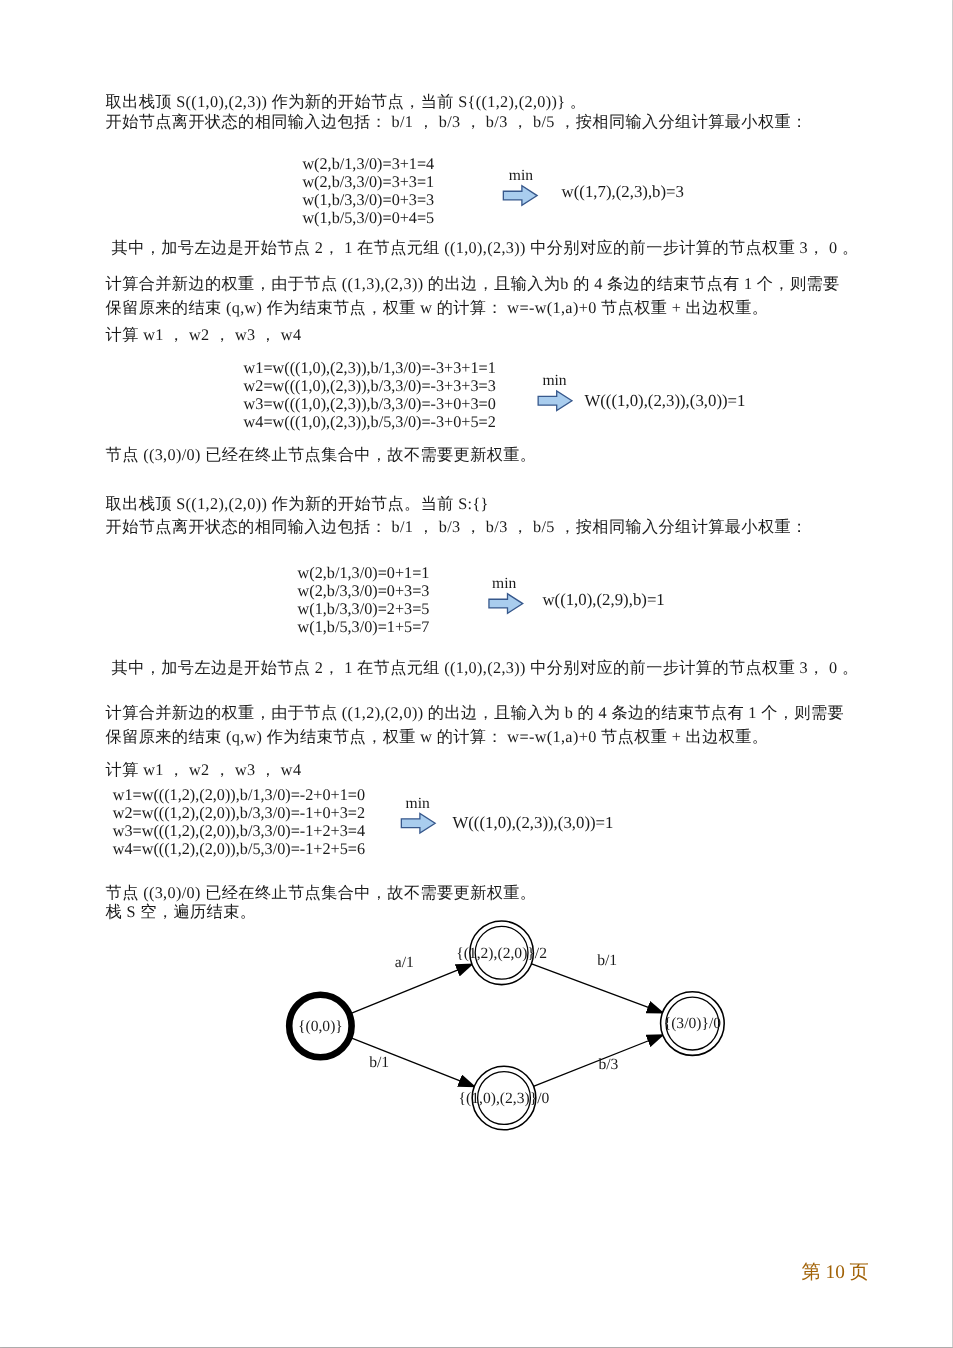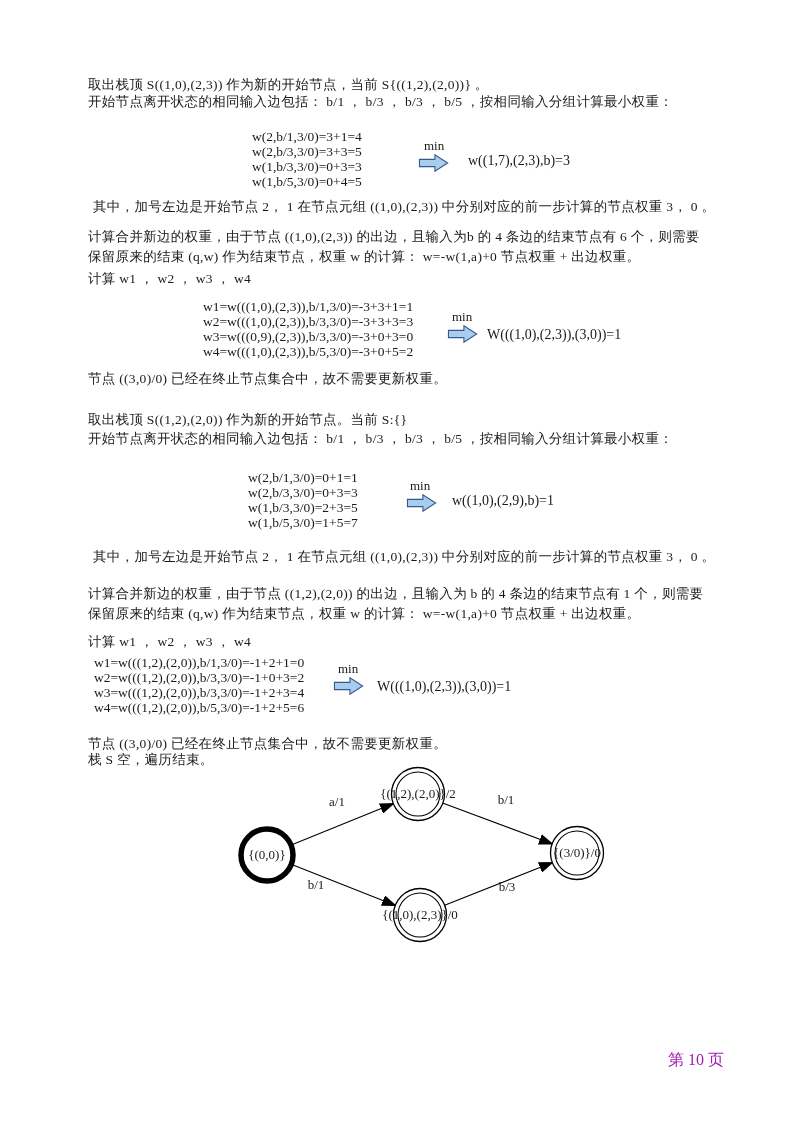--- a/index.html
+++ b/index.html
@@ -13,51 +13,51 @@
     margin:0 auto;
     box-shadow:0 0 4px rgba(0,0,0,.4);
   }
   .t{position:absolute;white-space:nowrap;font-size:13.5px;line-height:15px;}
   .cjk{font-size:13.5px;letter-spacing:.3px;}
   .formula{font-size:13.5px;font-family:"Liberation Serif",serif;}
   .result{font-size:14px;}
   .minlbl{font-size:13px;}
   .minarrow{position:absolute;width:34px;height:20px;}
   svg text{font-family:"Liberation Serif","DejaVu Serif",serif;fill:#1a1a1a;}
-  .pagenum{position:absolute;font-size:16px;color:#a21caf;}
+  .pagenum{position:absolute;font-size:16px;color:#a16207;}
   .watermark{position:absolute;font-size:25px;color:#b1b1b1;letter-spacing:2px;}
 </style>
 </head>
 <body>
 
 <div class="page">
 
   <div class="t cjk" style="left:88px;top:77px">取出栈顶 S((1,0),(2,3)) 作为新的开始节点，当前 S{((1,2),(2,0))} 。</div>
   <div class="t cjk" style="left:88px;top:94px">开始节点离开状态的相同输入边包括： b/1 ， b/3 ， b/3 ， b/5 ，按相同输入分组计算最小权重：</div>
 
   <div class="t formula" style="left:252px;top:129px">w(2,b/1,3/0)=3+1=4</div>
-  <div class="t formula" style="left:252px;top:144px">w(2,b/3,3/0)=3+3=5</div>
+  <div class="t formula" style="left:252px;top:144px">w(2,b/3,3/0)=3+3=1</div>
   <div class="t formula" style="left:252px;top:159px">w(1,b/3,3/0)=0+3=3</div>
   <div class="t formula" style="left:252px;top:174px">w(1,b/5,3/0)=0+4=5</div>
 
   <div class="t minlbl" style="left:424px;top:138px">min</div>
   <svg class="minarrow" style="left:417px;top:153px" viewBox="0 0 34 22">
     <path d="M1,7 H18 V2 L32,11 L18,20 V15 H1 Z" fill="#a9cdee" stroke="#37588c" stroke-width="1.2"></path>
   </svg>
   <div class="t result" style="left:468px;top:153px">w((1,7),(2,3),b)=3</div>
 
   <div class="t cjk" style="left:93px;top:199px">其中，加号左边是开始节点 2， 1 在节点元组 ((1,0),(2,3)) 中分别对应的前一步计算的节点权重 3， 0 。</div>
 
-  <div class="t cjk" style="left:88px;top:229px">计算合并新边的权重，由于节点 ((1,0),(2,3)) 的出边，且输入为b 的 4 条边的结束节点有 6 个，则需要</div>
+  <div class="t cjk" style="left:88px;top:229px">计算合并新边的权重，由于节点 ((1,3),(2,3)) 的出边，且输入为b 的 4 条边的结束节点有 1 个，则需要</div>
   <div class="t cjk" style="left:88px;top:249px">保留原来的结束 (q,w) 作为结束节点，权重 w 的计算： w=-w(1,a)+0 节点权重 + 出边权重。</div>
   <div class="t cjk" style="left:88px;top:271px">计算 w1 ， w2 ， w3 ， w4</div>
 
   <div class="t formula" style="left:203px;top:299px">w1=w(((1,0),(2,3)),b/1,3/0)=-3+3+1=1</div>
   <div class="t formula" style="left:203px;top:314px">w2=w(((1,0),(2,3)),b/3,3/0)=-3+3+3=3</div>
-  <div class="t formula" style="left:203px;top:329px">w3=w(((0,9),(2,3)),b/3,3/0)=-3+0+3=0</div>
+  <div class="t formula" style="left:203px;top:329px">w3=w(((1,0),(2,3)),b/3,3/0)=-3+0+3=0</div>
   <div class="t formula" style="left:203px;top:344px">w4=w(((1,0),(2,3)),b/5,3/0)=-3+0+5=2</div>
 
   <div class="t minlbl" style="left:452px;top:309px">min</div>
   <svg class="minarrow" style="left:446px;top:324px" viewBox="0 0 34 22">
     <path d="M1,7 H18 V2 L32,11 L18,20 V15 H1 Z" fill="#a9cdee" stroke="#37588c" stroke-width="1.2"></path>
   </svg>
   <div class="t result" style="left:487px;top:327px">W(((1,0),(2,3)),(3,0))=1</div>
 
   <div class="t cjk" style="left:88px;top:371px">节点 ((3,0)/0) 已经在终止节点集合中，故不需要更新权重。</div>
 
@@ -74,21 +74,21 @@
     <path d="M1,7 H18 V2 L32,11 L18,20 V15 H1 Z" fill="#a9cdee" stroke="#37588c" stroke-width="1.2"></path>
   </svg>
   <div class="t result" style="left:452px;top:493px">w((1,0),(2,9),b)=1</div>
 
   <div class="t cjk" style="left:93px;top:549px">其中，加号左边是开始节点 2， 1 在节点元组 ((1,0),(2,3)) 中分别对应的前一步计算的节点权重 3， 0 。</div>
 
   <div class="t cjk" style="left:88px;top:586px">计算合并新边的权重，由于节点 ((1,2),(2,0)) 的出边，且输入为 b 的 4 条边的结束节点有 1 个，则需要</div>
   <div class="t cjk" style="left:88px;top:606px">保留原来的结束 (q,w) 作为结束节点，权重 w 的计算： w=-w(1,a)+0 节点权重 + 出边权重。</div>
   <div class="t cjk" style="left:88px;top:634px">计算 w1 ， w2 ， w3 ， w4</div>
 
-  <div class="t formula" style="left:94px;top:655px">w1=w(((1,2),(2,0)),b/1,3/0)=-1+2+1=0</div>
+  <div class="t formula" style="left:94px;top:655px">w1=w(((1,2),(2,0)),b/1,3/0)=-2+0+1=0</div>
   <div class="t formula" style="left:94px;top:670px">w2=w(((1,2),(2,0)),b/3,3/0)=-1+0+3=2</div>
   <div class="t formula" style="left:94px;top:685px">w3=w(((1,2),(2,0)),b/3,3/0)=-1+2+3=4</div>
   <div class="t formula" style="left:94px;top:700px">w4=w(((1,2),(2,0)),b/5,3/0)=-1+2+5=6</div>
 
   <div class="t minlbl" style="left:338px;top:661px">min</div>
   <svg class="minarrow" style="left:332px;top:676px" viewBox="0 0 34 22">
     <path d="M1,7 H18 V2 L32,11 L18,20 V15 H1 Z" fill="#a9cdee" stroke="#37588c" stroke-width="1.2"></path>
   </svg>
   <div class="t result" style="left:377px;top:679px">W(((1,0),(2,3)),(3,0))=1</div>
 

